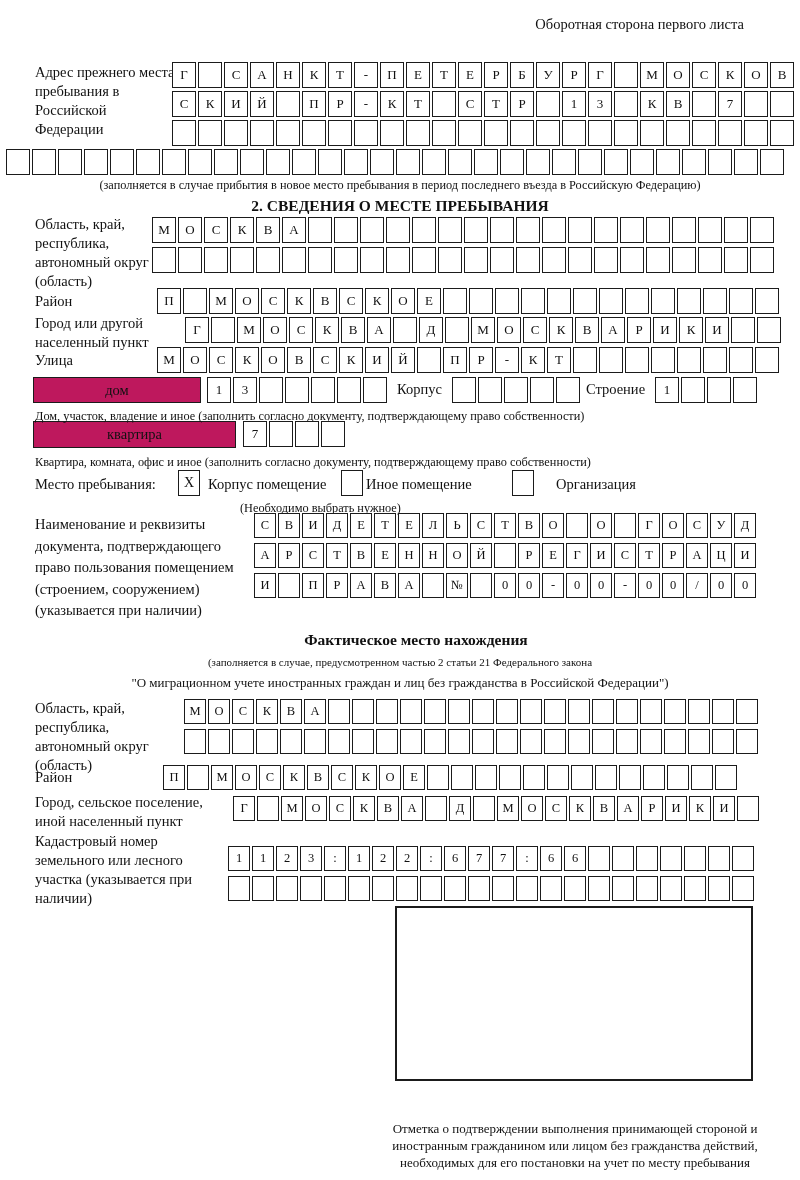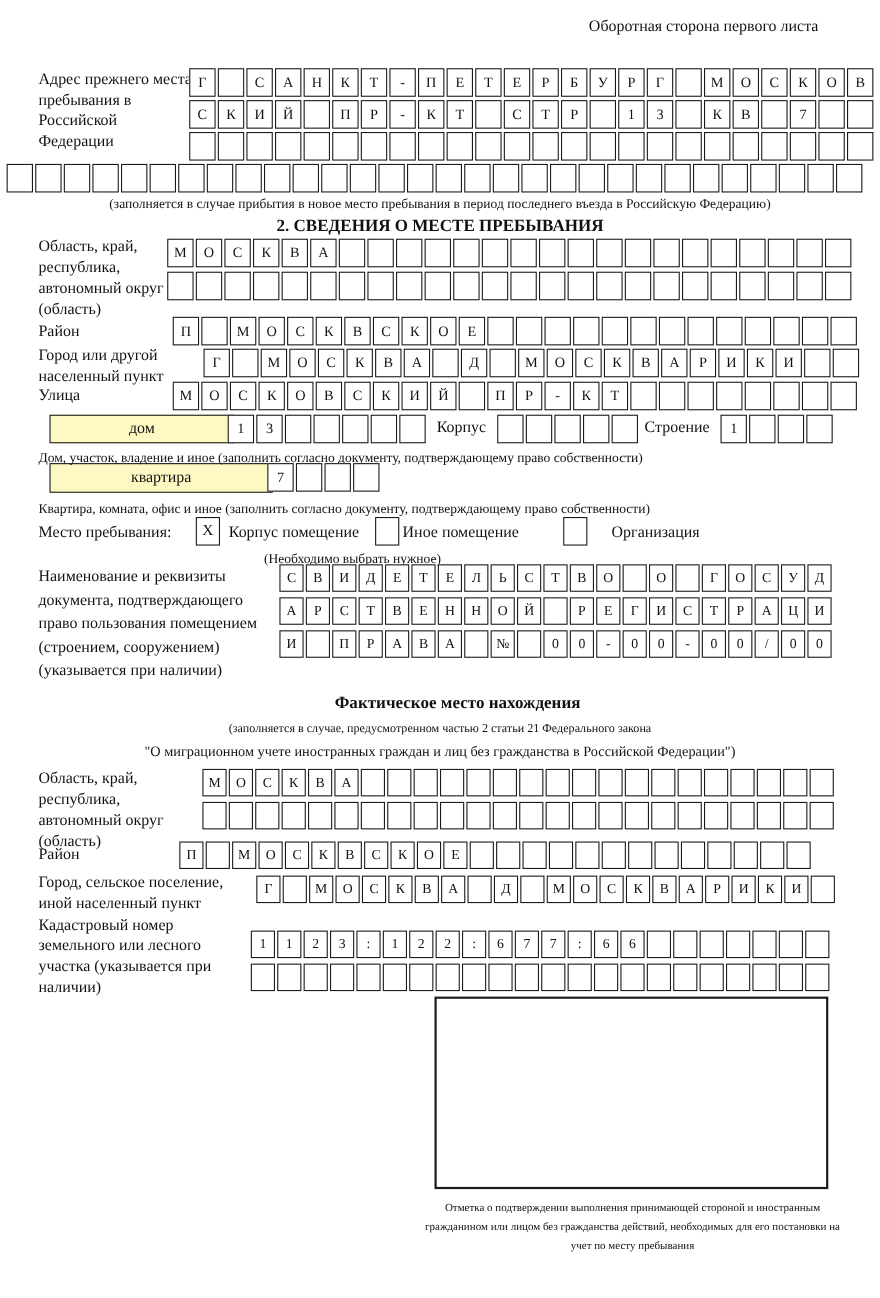--- a/index.html
+++ b/index.html
@@ -14,29 +14,29 @@
   .caption{font-size:12.3px;color:#111;}
   .caption-center{text-align:center;width:100%;}
   .boxrow{display:flex;gap:2px;position:absolute;}
   .cb{
     box-sizing:border-box;width:24px;height:26px;border:1.6px solid #1b1b1b;
     display:flex;align-items:center;justify-content:center;
     font-size:13px;background:#fff;flex:0 0 auto;
   }
   .sm .cb{width:22px;height:25px;font-size:12.5px;}
   .labelbox{
-    box-sizing:border-box;border:1.6px solid #1b1b1b;background:#fef9c3;
-    display:flex;align-items:center;justify-content:center;font-size:14.5px;margin-left:12px;
+    box-sizing:border-box;border:1.6px solid #1b1b1b;background:#be185d;
+    display:flex;align-items:center;justify-content:center;font-size:14.5px;
   }
   .checkbox{
     box-sizing:border-box;width:22px;height:26px;border:1.6px solid #1b1b1b;background:#fff;
     display:flex;align-items:center;justify-content:center;font-size:14px;
   }
   .stamp-box{box-sizing:border-box;border:2px solid #1b1b1b;background:#fff;}
-  .stamp-caption{font-size:10px;line-height:17px;text-align:center;}
+  .stamp-caption{font-size:13px;line-height:17px;text-align:center;margin-top:30px;}
 </style>
 </head>
 <body>
 
 <div class="page">
 
   <div class="abs hdr-note" style="top:16px;right:56px;">Оборотная сторона первого листа</div>
 
   <div class="abs lbl" style="left:35px;top:63px;width:142px;">Адрес прежнего места пребывания в Российской Федерации</div>
   <div class="boxrow" style="left:172px;top:62px;">

